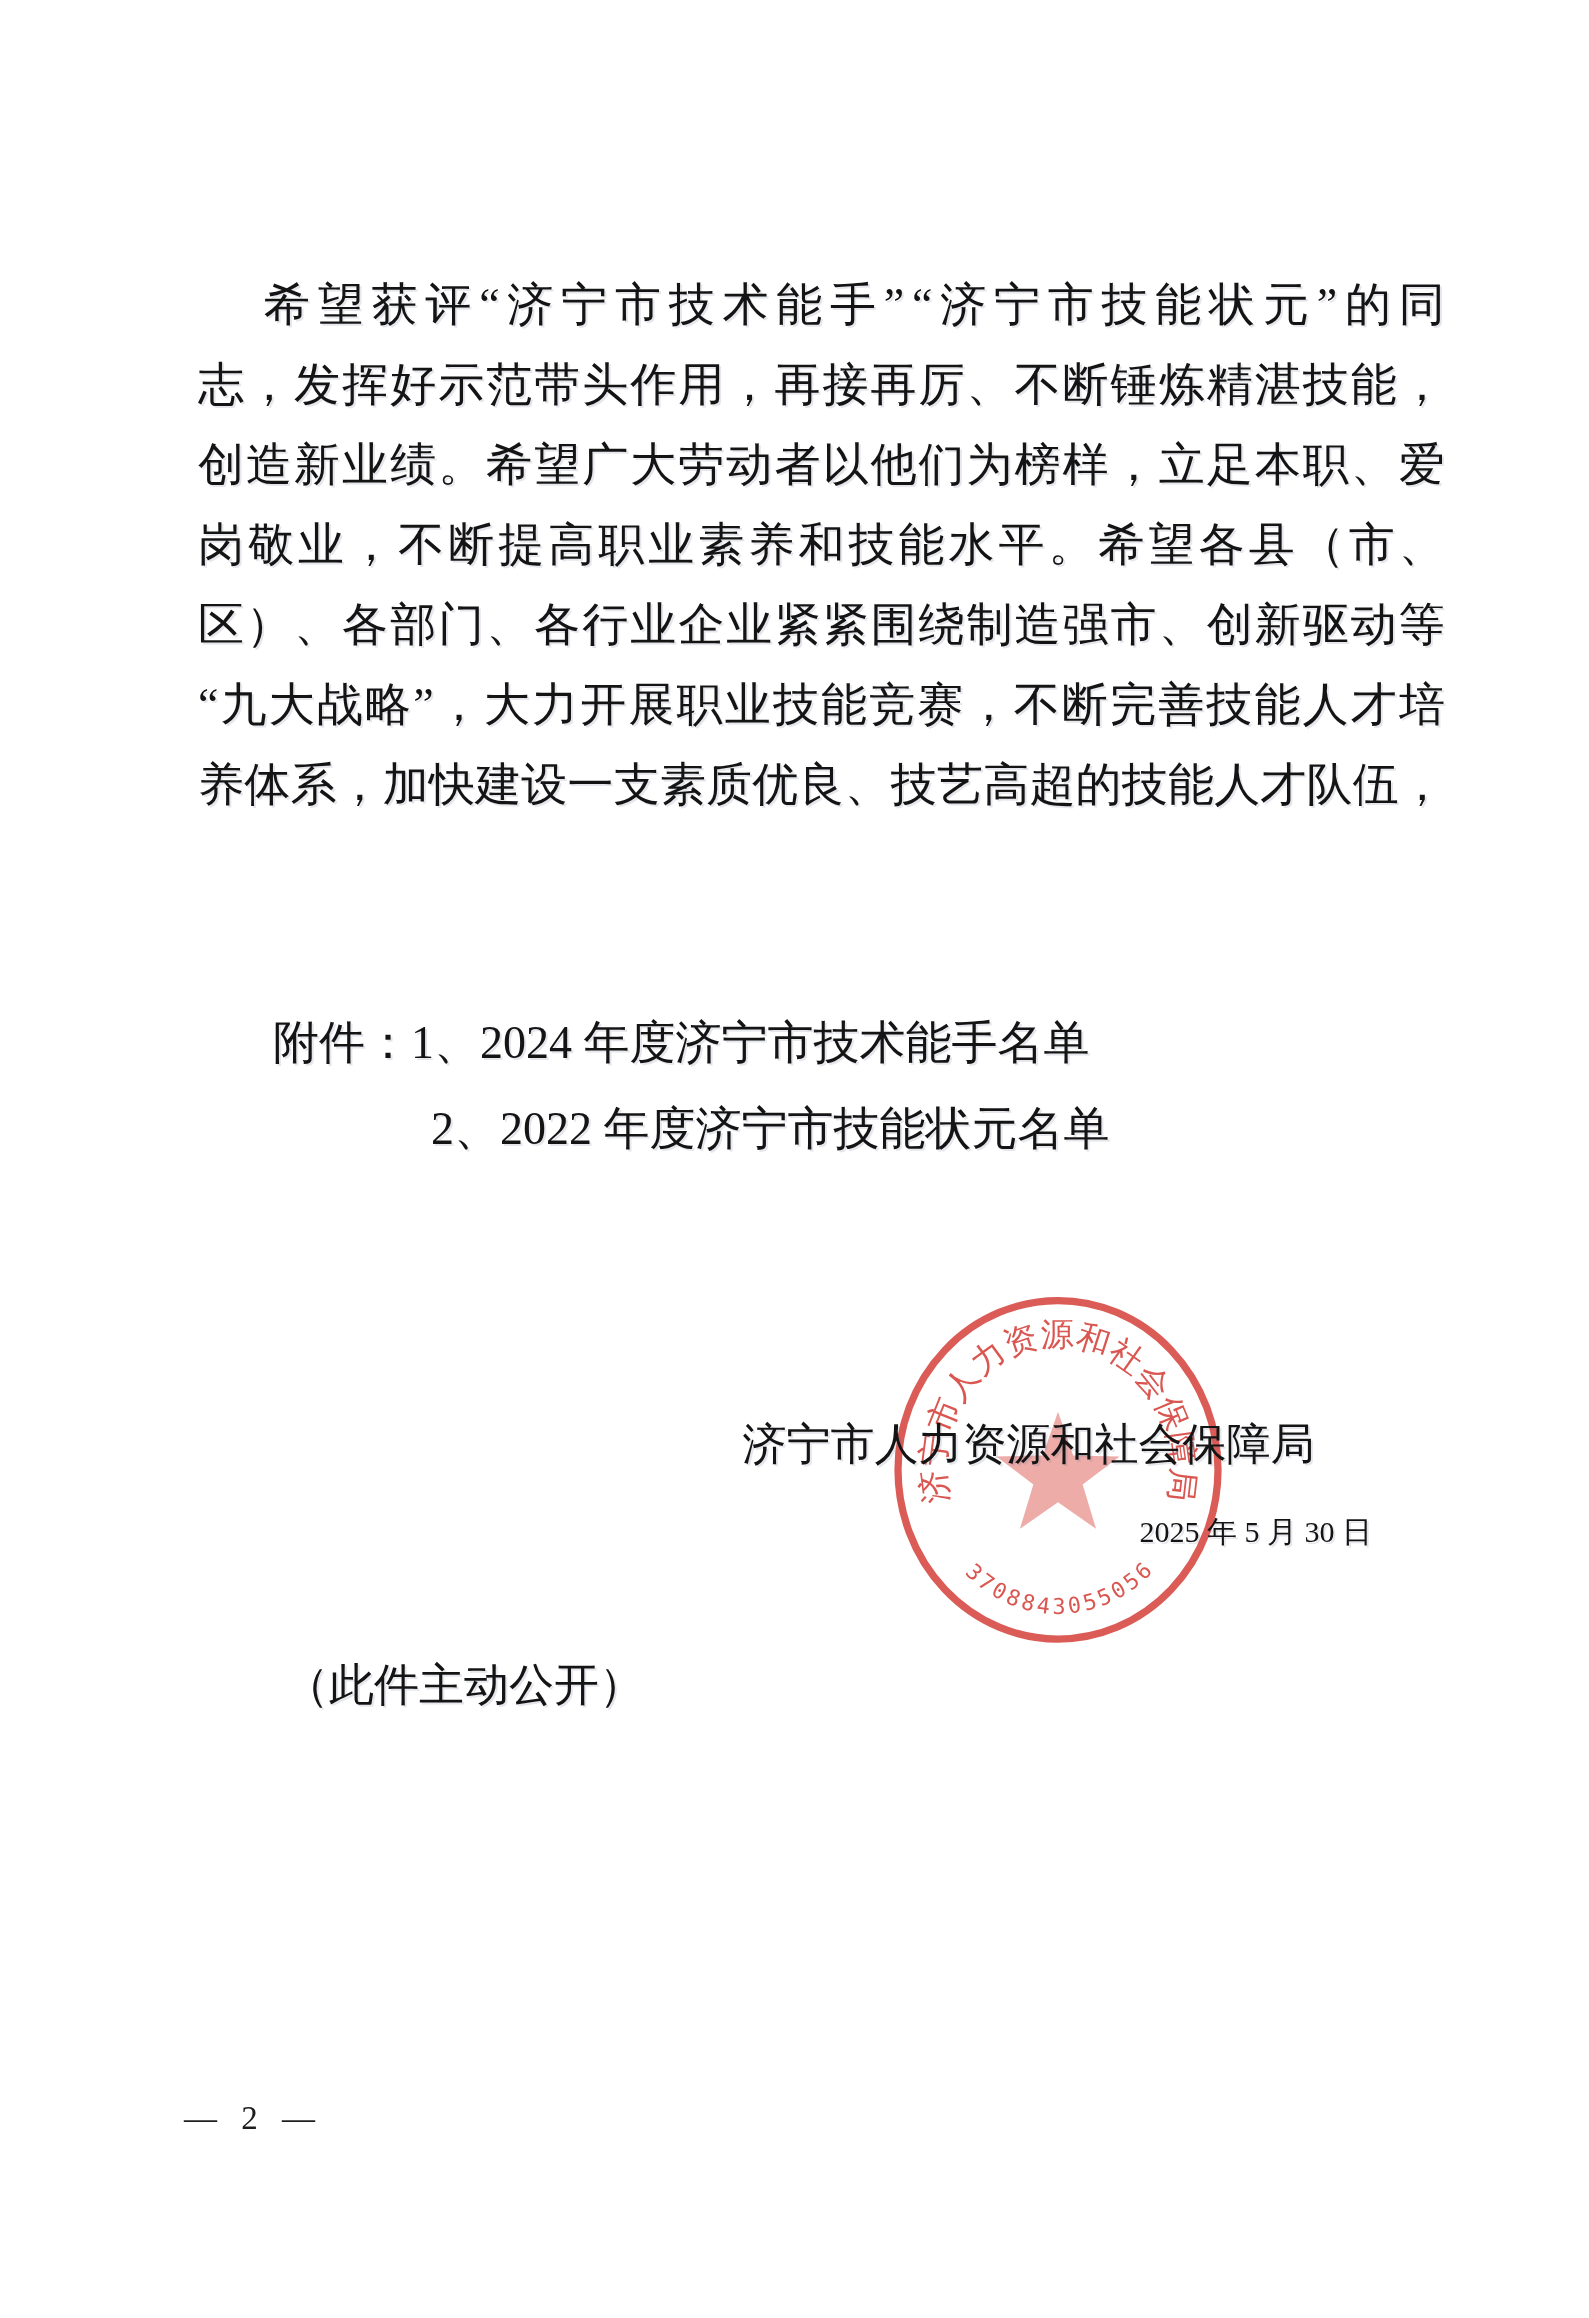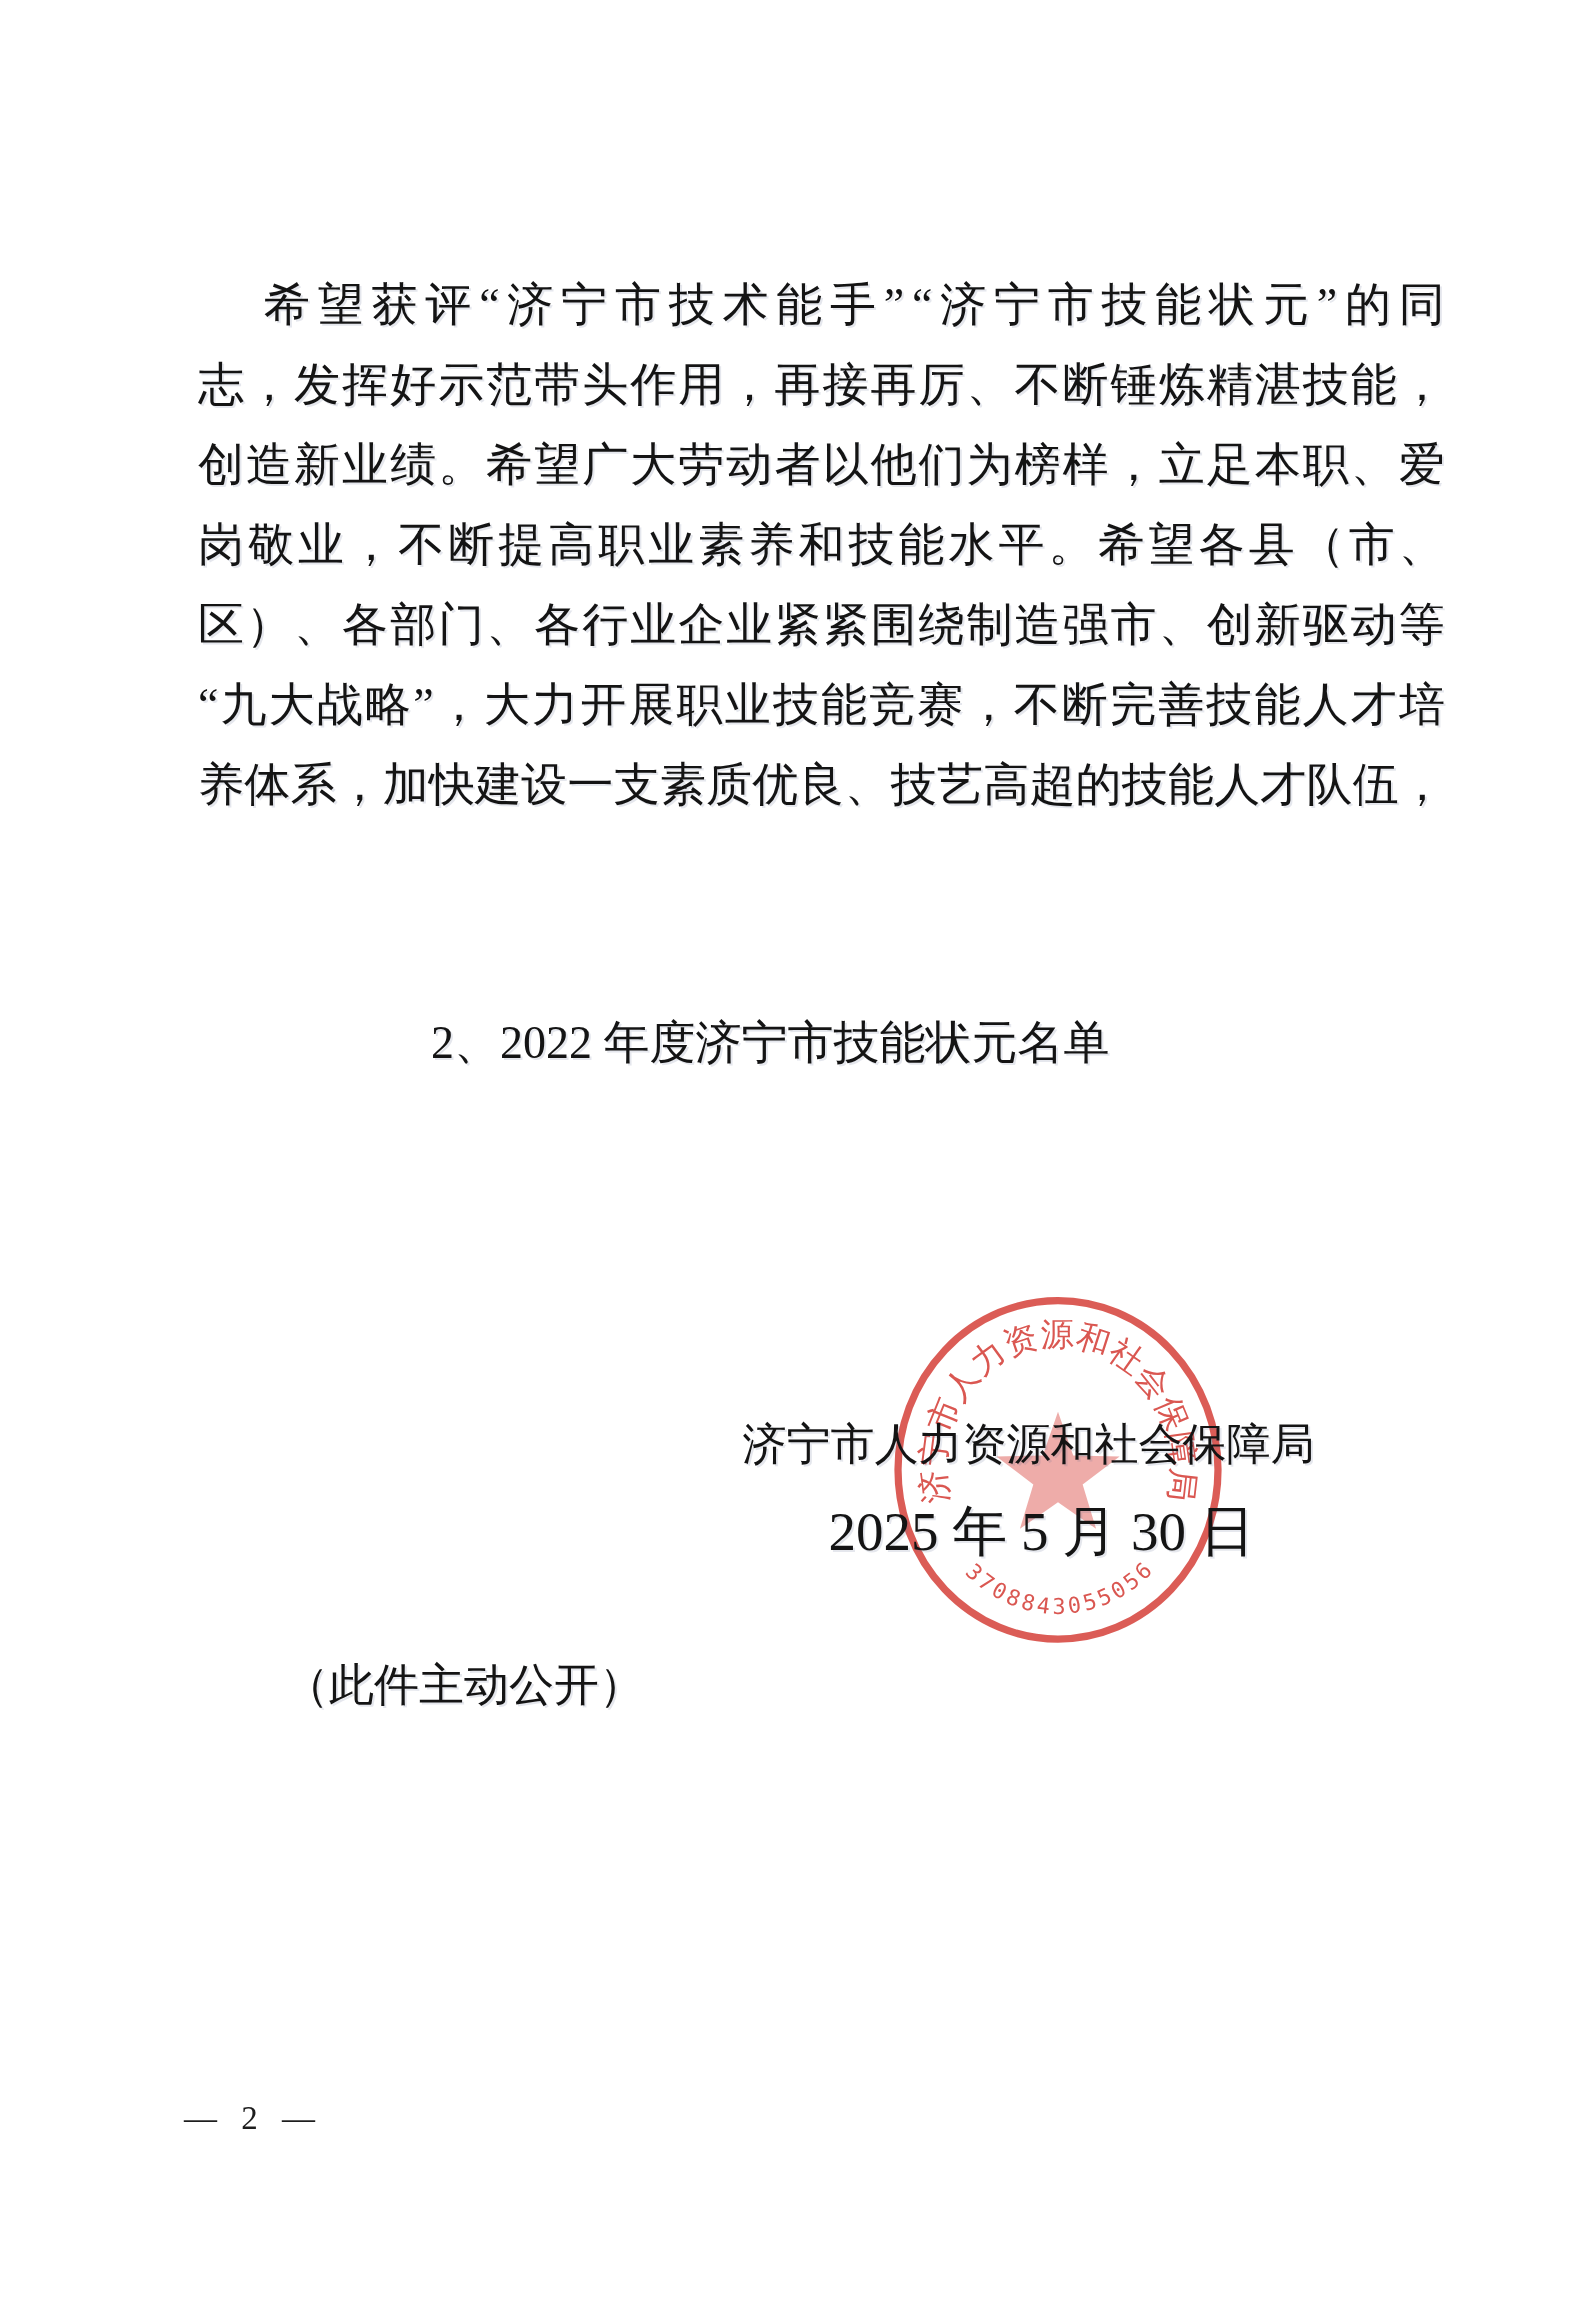--- a/index.html
+++ b/index.html
@@ -32,21 +32,21 @@
   .attach-line-2{margin-left:233px;}
   
   .sig-issuer{
     position:absolute;left:698px;top:1415px;width:661px;
     font-size:44px;line-height:60px;text-align:center;white-space:nowrap;
     text-shadow:2px 2px 0 rgba(95,105,140,0.16);
     z-index:3;
   }
   .sig-date{
     position:absolute;left:711px;top:1503px;width:661px;
-    font-size:55px;line-height:57px;text-align:center;white-space:nowrap;
+    font-size:30px;line-height:57px;text-align:right;white-space:nowrap;
     text-shadow:2px 2px 0 rgba(95,105,140,0.16);
     z-index:3;
   }
   
   .disclosure{
     position:absolute;left:284px;top:1652px;
     font-size:45px;line-height:66px;white-space:nowrap;
     text-shadow:2px 2px 0 rgba(95,105,140,0.16);
     z-index:2;
   }
@@ -276,20 +276,21 @@
         <span>能</span>
         <span>人</span>
         <span>才</span>
         <span>队</span>
         <span>伍</span>
         <span>，</span>
       </div>
     </div>
 
   <div class="attachments">
+    <div class="attach-line-1">附件：1、2024 年度济宁市技术能手名单</div>
     <div class="attach-line-2">2、2022 年度济宁市技能状元名单</div>
   </div>
 
   <div class="sig-issuer">济宁市人力资源和社会保障局</div>
   <div class="sig-date">2025 年 5 月 30 日</div>
 
   <div class="disclosure">（此件主动公开）</div>
 
   <div class="page-number">— 2 —</div>
 

